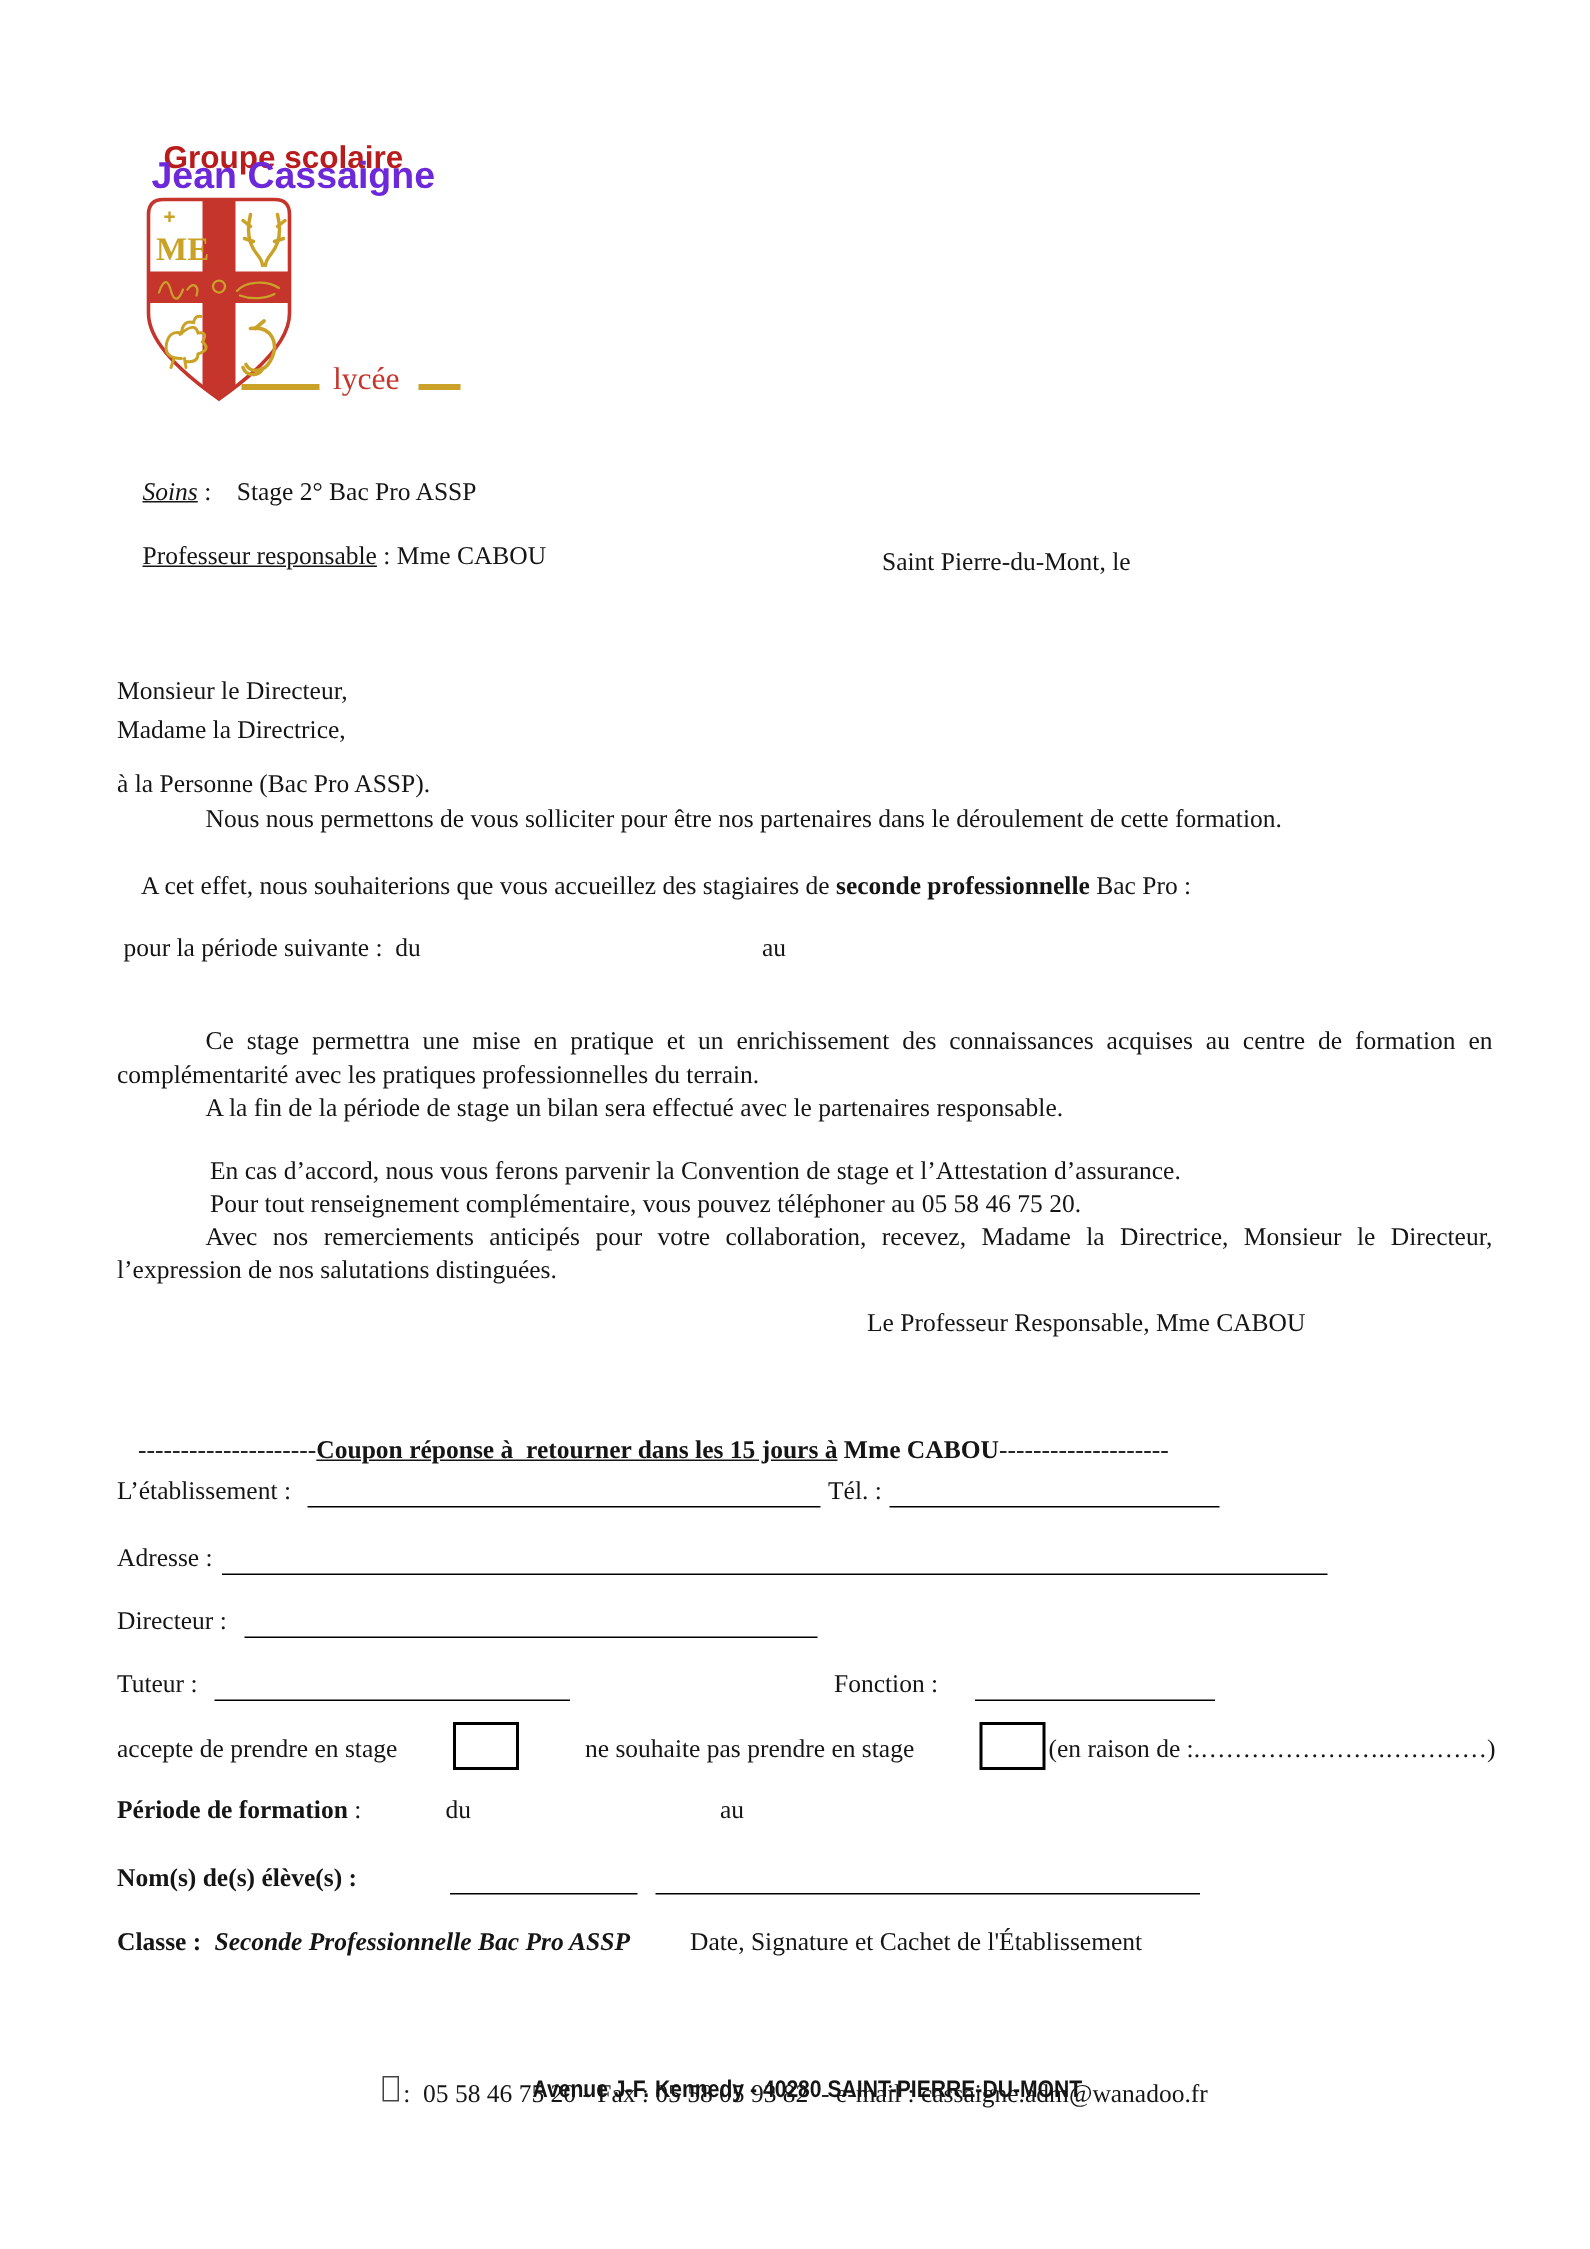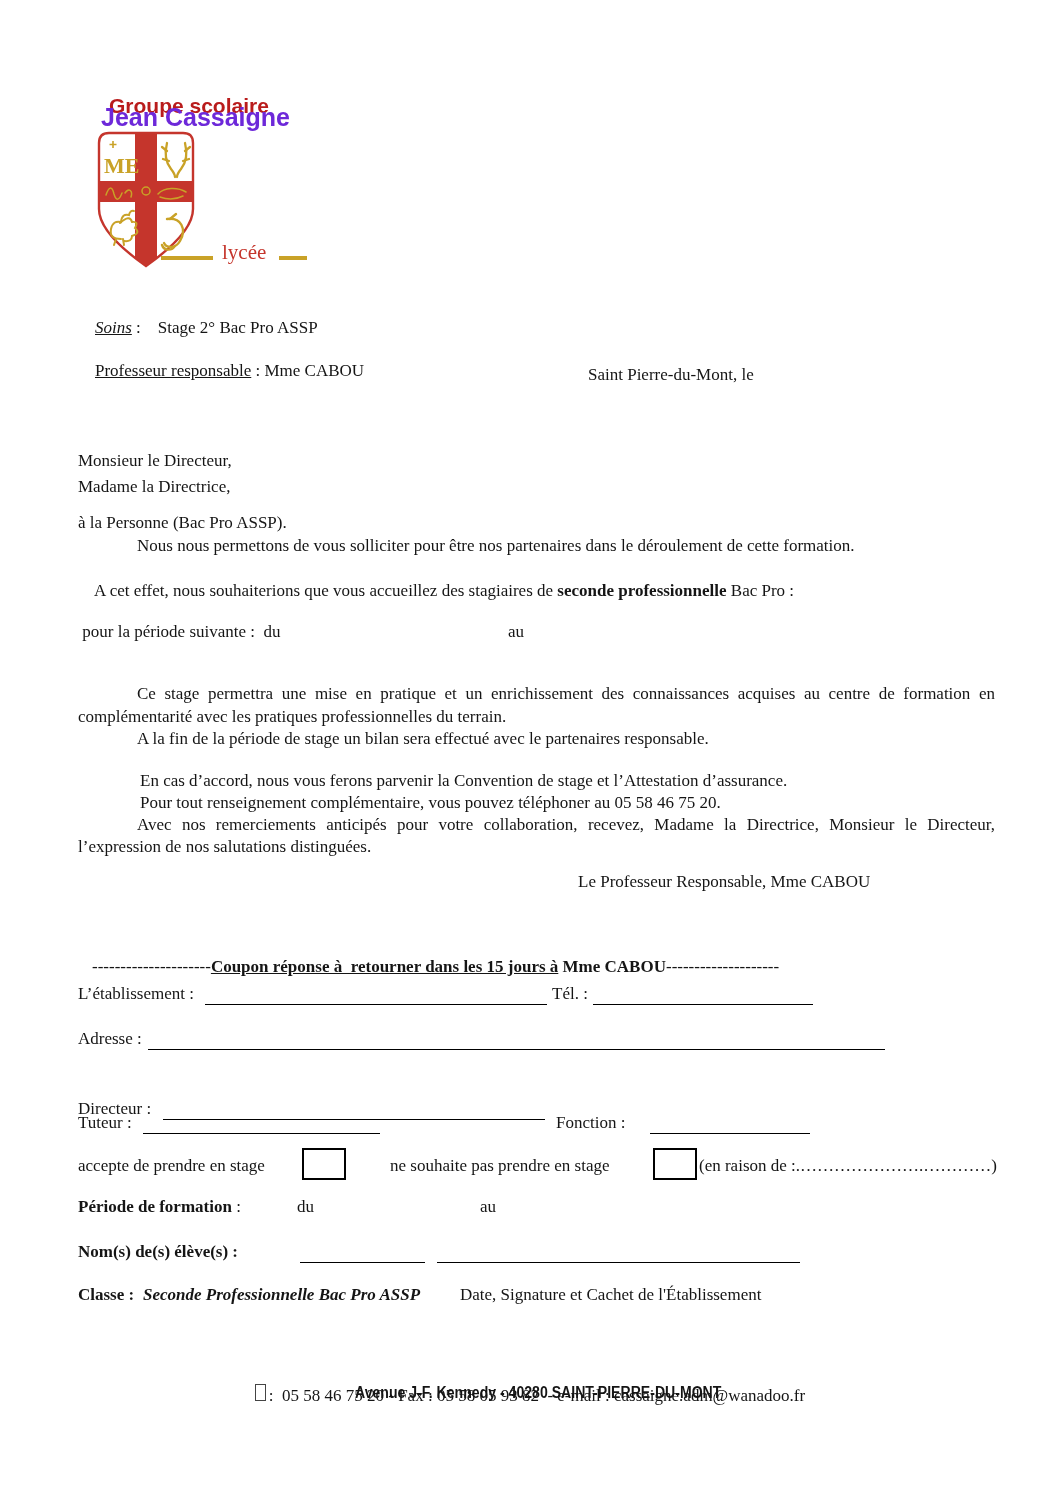--- a/index.html
+++ b/index.html
@@ -114,21 +114,21 @@
     <span class="blank" style="left:205px;width:342px;"></span>
     <span class="abs" style="left:552px;">Tél. :</span>
     <span class="blank" style="left:593px;width:220px;"></span>
   </div>
 
   <div class="ln full" style="top:1028px;">
     <span class="abs" style="left:78px;">Adresse :</span>
     <span class="blank" style="left:148px;width:737px;"></span>
   </div>
 
-  <div class="ln full" style="top:1070px;margin-top:28px;">
+  <div class="ln full" style="top:1070px;">
     <span class="abs" style="left:78px;">Directeur :</span>
     <span class="blank" style="left:163px;width:382px;"></span>
   </div>
 
   <div class="ln full" style="top:1112px;">
     <span class="abs" style="left:78px;">Tuteur :</span>
     <span class="blank" style="left:143px;width:237px;"></span>
     <span class="abs" style="left:556px;">Fonction :</span>
     <span class="blank" style="left:650px;width:160px;"></span>
   </div>

